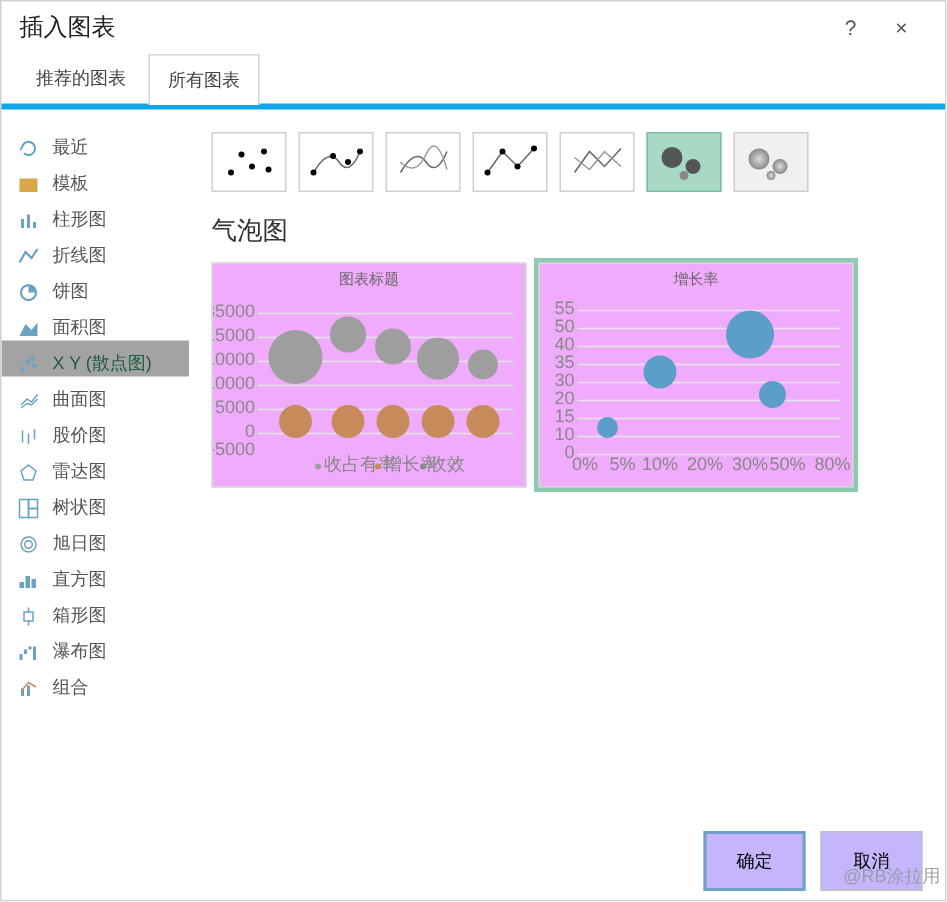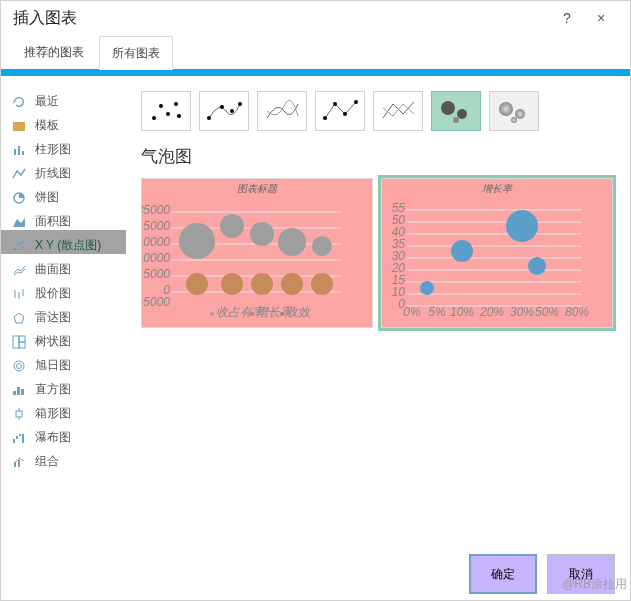--- a/index.html
+++ b/index.html
@@ -1,37 +1,37 @@
 <!DOCTYPE html>
 <html><head>
 <meta charset="utf-8">
 <style>
 *{box-sizing:border-box;margin:0;padding:0;font-family:"Microsoft YaHei",sans-serif;font-size:12px;}
 body{background:#fff;width:631px;height:601px;overflow:hidden;position:relative;}
 .dialog{width:631px;height:601px;border:1px solid #d0d0d0;display:flex;flex-direction:column;}
 .titlebar{height:34px;display:flex;align-items:center;padding:0 12px;color:#222;}
 .titlebar .title{flex:1;font-size:16px;}
 .titlebar .btn{width:34px;text-align:center;color:#555;font-size:14px;cursor:pointer;}
-.tabs{display:flex;border-bottom:7px solid #0ea5e9;padding-left:10px;gap:2px;}
+.tabs{display:flex;border-bottom:4px solid #0ea5e9;padding-left:10px;gap:2px;}
 .tab{padding:8px 12px;border:1px solid transparent;border-bottom:none;color:#444;cursor:pointer;}
 .tab.active{border-color:#d8d8d8;background:#fff;position:relative;top:1px;}
 .body{flex:1;display:flex;overflow:hidden;}
 .sidebar{width:125px;padding:10px 0;overflow:auto;}
 .side-item{display:flex;align-items:flex-end;height:24px;padding:0 10px;gap:8px;color:#555;cursor:pointer;}
 .side-item.selected{background:#a3a3a3;color:#1f5c3e;}
 .side-item .icon{width:16px;height:16px;display:flex;align-items:center;justify-content:center;color:#6aa2c2;}
 .side-item.selected .icon{color:#1f5c3e;}
 .main{flex:1;padding:15px 15px 10px 15px;display:flex;flex-direction:column;}
 .subtype-row{display:flex;gap:8px;margin-bottom:10px;}
 .subtype{width:50px;height:40px;border:1px solid #cfcfcf;display:flex;align-items:center;justify-content:center;background:#fff;cursor:pointer;}
 .subtype.selected{background:#a8d9c5;border-color:#7dbfa6;}
 .subtype.d3{background:#f0f0f0;}
 .section-label{font-size:17px;color:#333;margin:4px 0 10px 0;}
 .previews{display:flex;gap:8px;}
-.preview{width:232px;height:150px;border:1px solid #d8d8d8;background:#fca5a5;position:relative;font-style:italic;}
+.preview{width:210px;height:150px;border:1px solid #d8d8d8;background:#f0abfc;position:relative;}
 .preview.selected{outline:3px solid #8cc9af;}
 .preview-title{text-align:center;font-size:10px;color:#666;padding-top:3px;}
 .footer{height:52px;display:flex;justify-content:flex-end;align-items:center;gap:10px;padding:0 15px;}
 .fbtn{min-width:68px;height:40px;border:1px solid #bfbfbf;background:#c4b5fd;cursor:pointer;}
 .fbtn.primary{border:2px solid #6fa0c8;}
 .watermark{position:absolute;right:4px;bottom:8px;color:#999;font-size:12px;opacity:.9;}
 svg{display:block;}
 </style>
 </head>
 <body>

